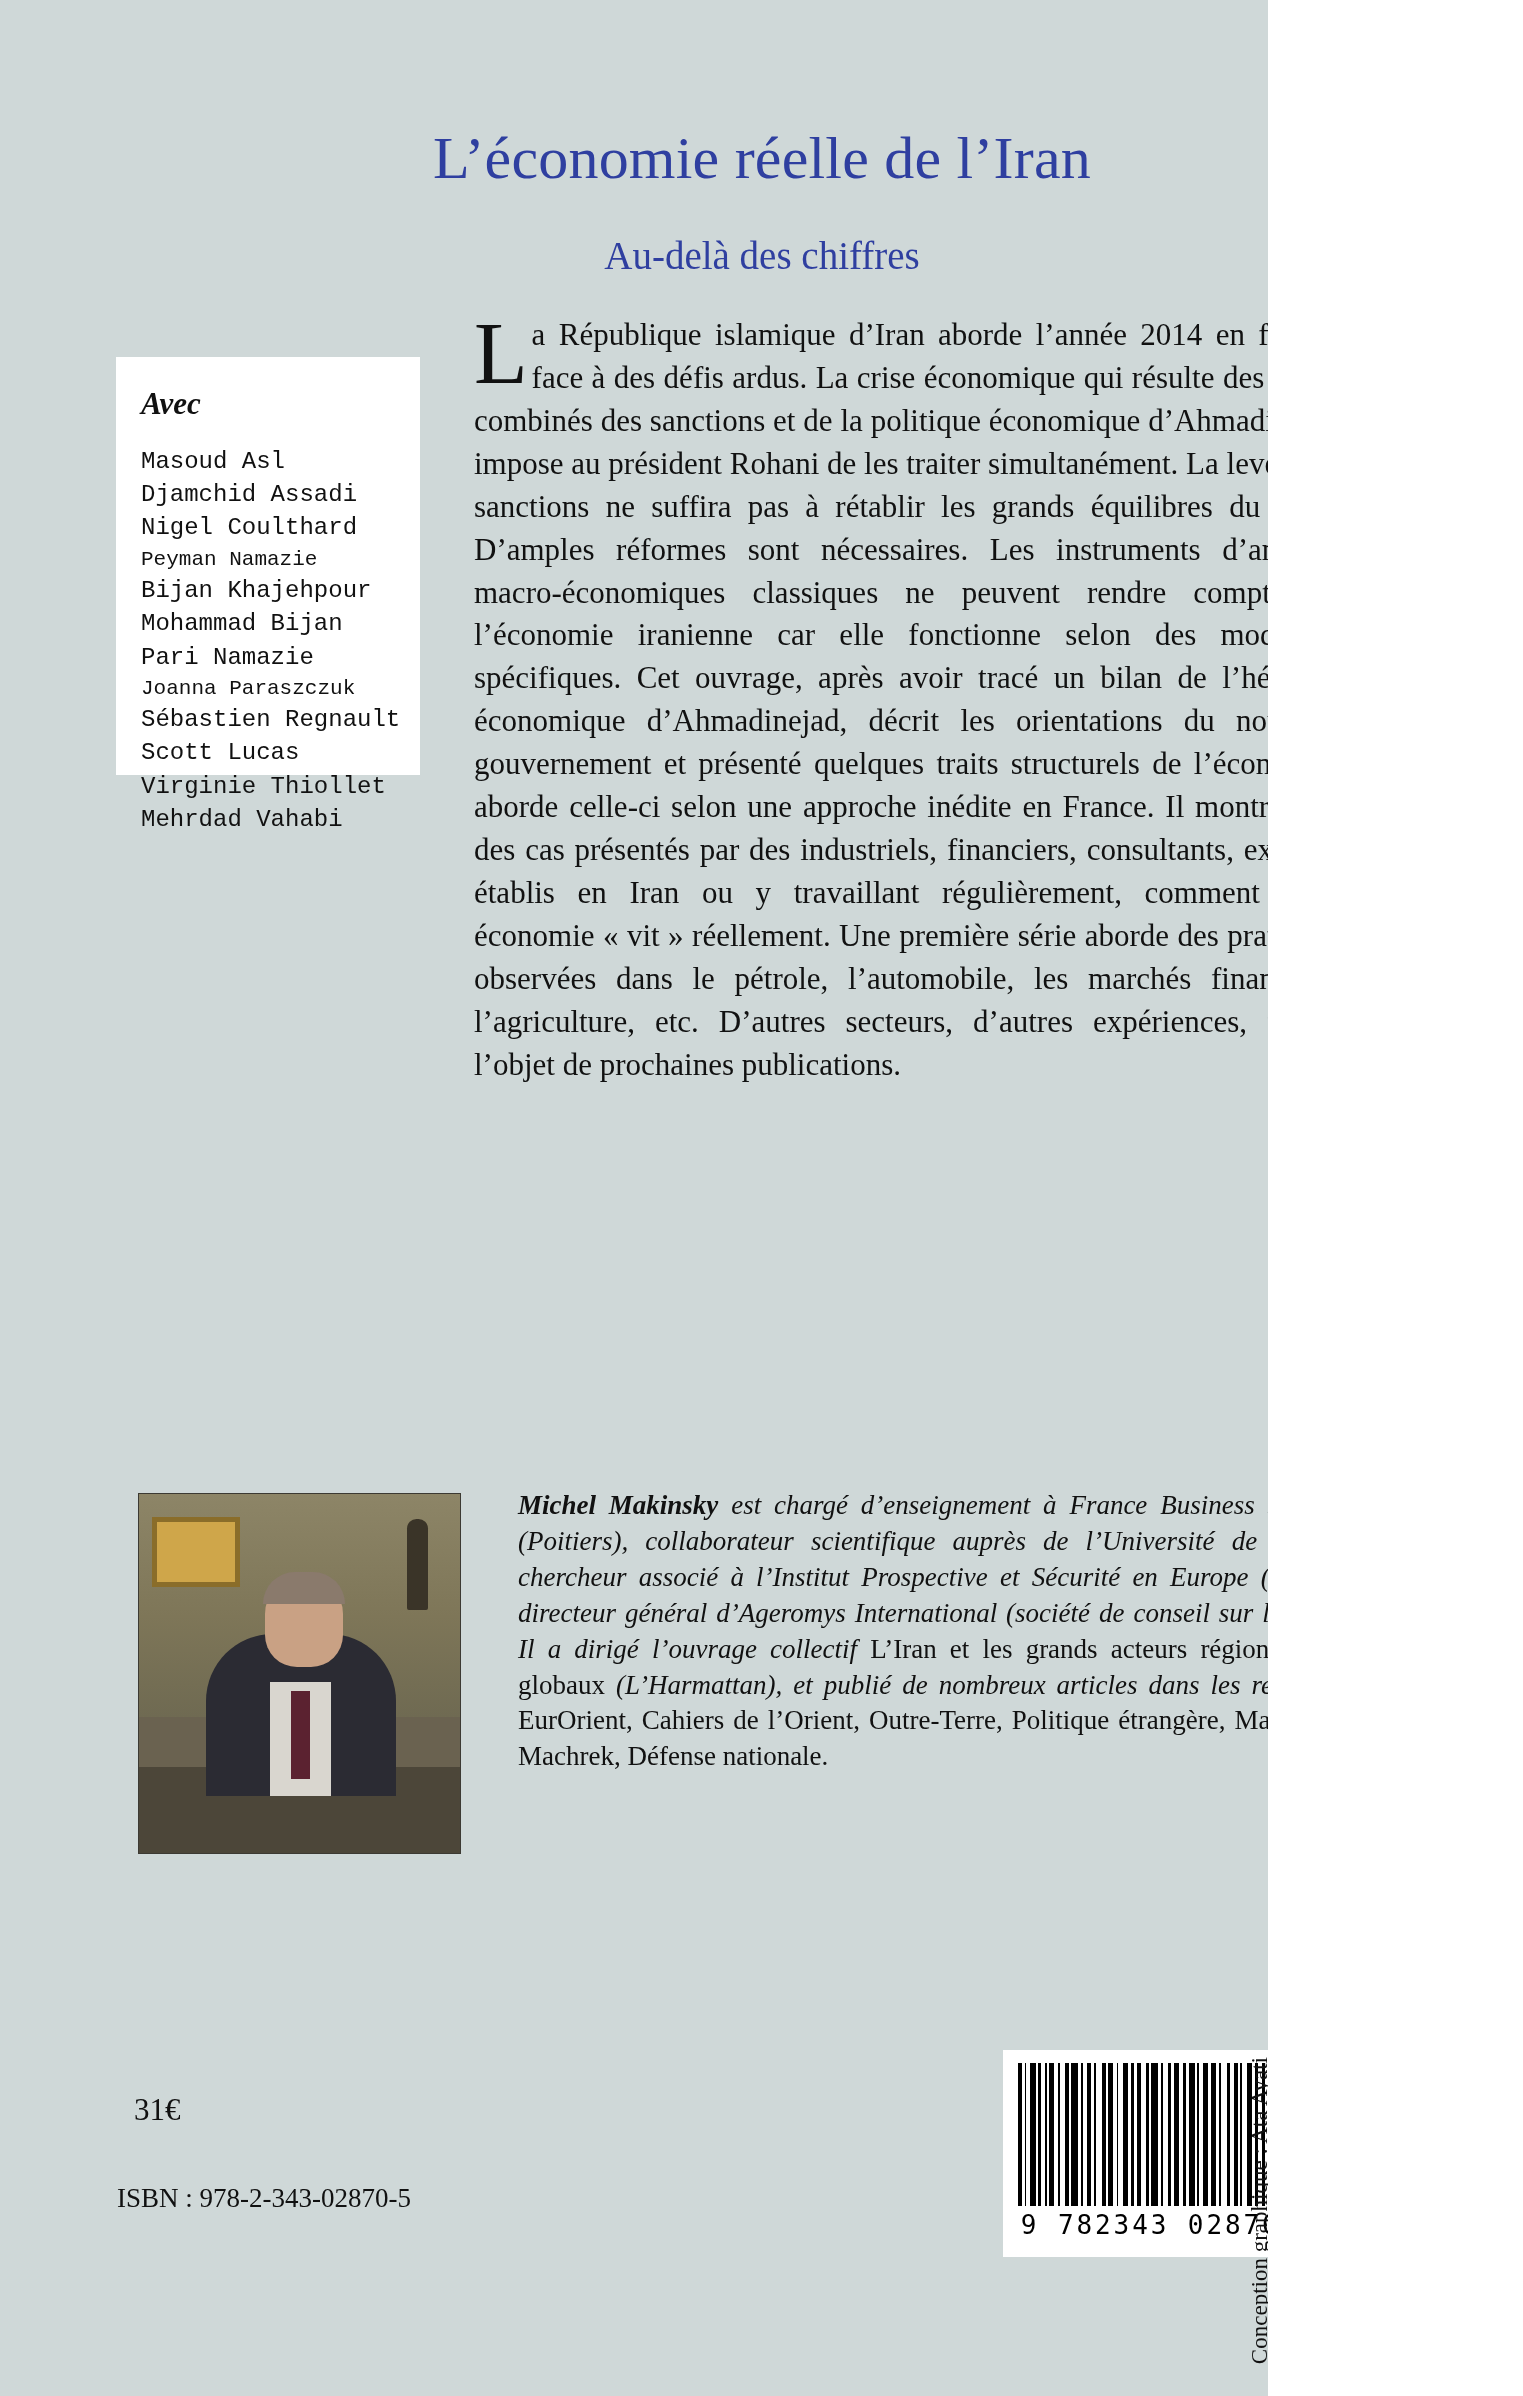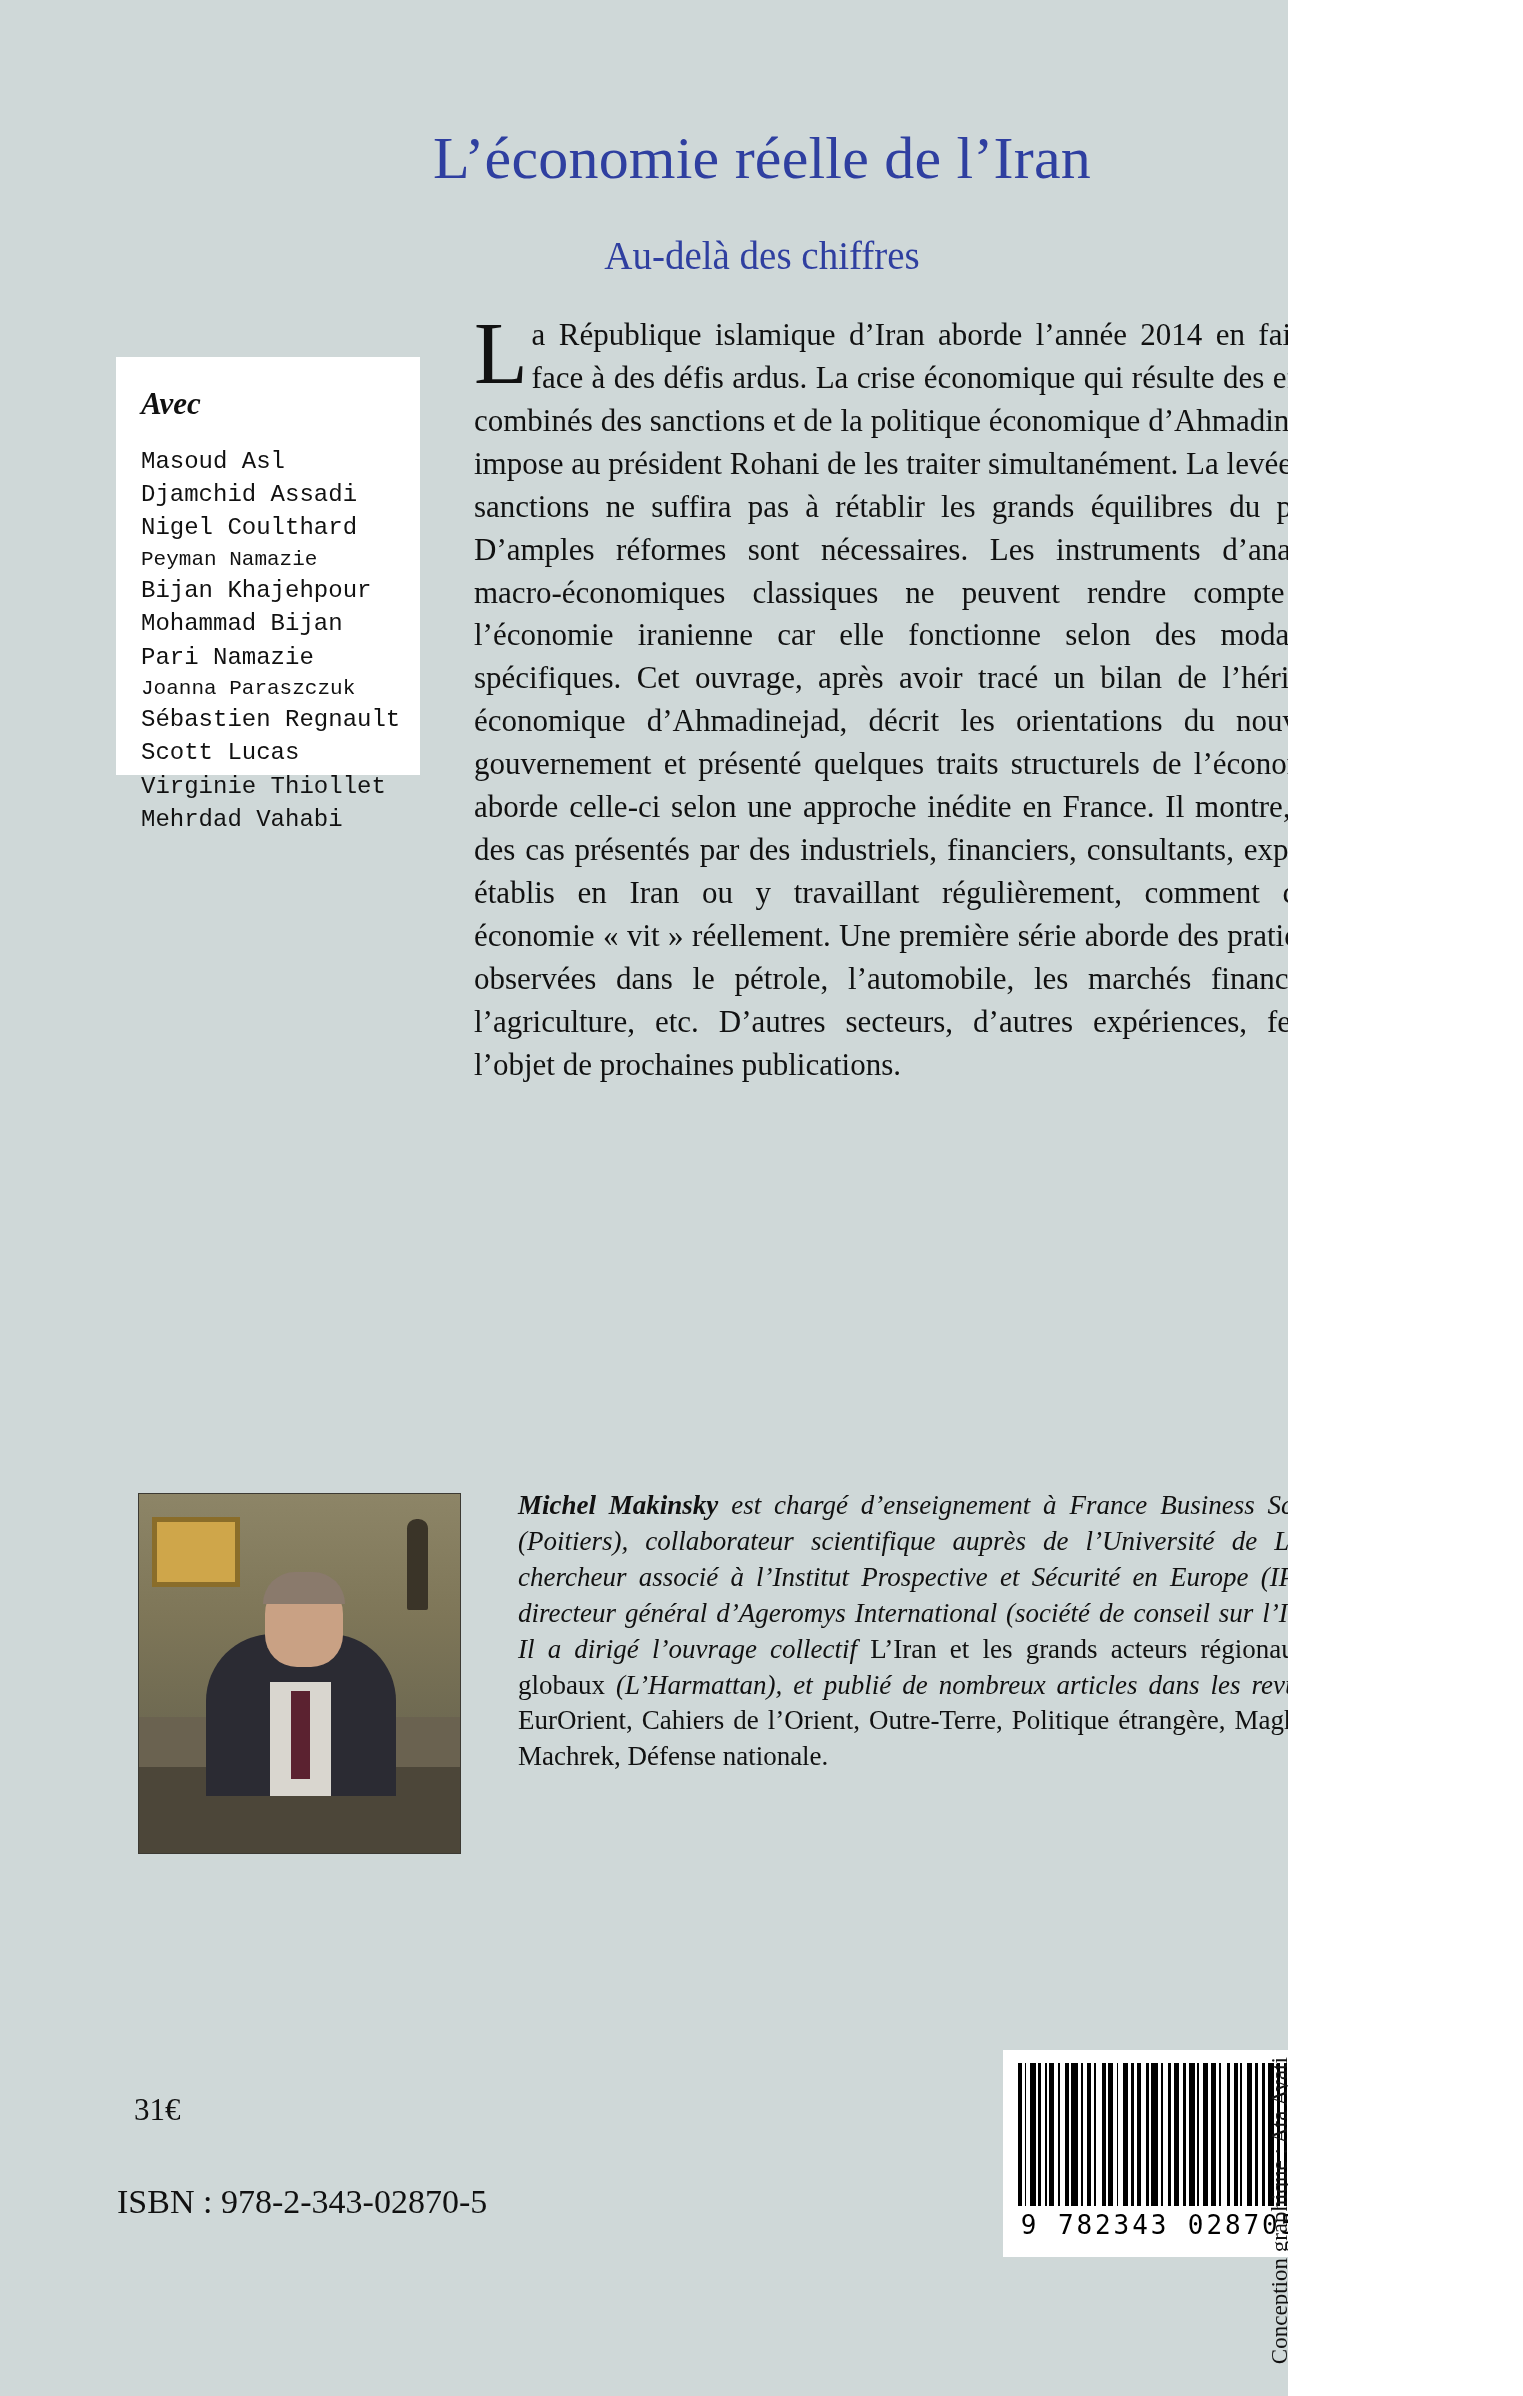--- a/index.html
+++ b/index.html
@@ -9,21 +9,20 @@
   }
   body {
     font-family: "Liberation Serif", serif;
   }
   .page {
     position: relative;
     width: 1268px;
     height: 2397px;
     background: #cfd8d8;
     overflow: hidden;
-    padding-left: 20px;
   }
 
   
   .title {
     position: absolute;
     left: 0;
     top: 124px;
     width: 1524px;
     text-align: center;
     color: #2f3fa0;
@@ -186,21 +185,21 @@
     left: 117px;
     top: 2092px;
     font-size: 31px;
     color: #111;
     margin-left: 17px;
   }
   .isbn {
     position: absolute;
     left: 117px;
     top: 2183px;
-    font-size: 34px;
+    font-size: 27px;
     color: #111;
   }
 
   
   .barcode-box {
     position: absolute;
     left: 1003px;
     top: 2050px;
     width: 314px;
     height: 207px;

